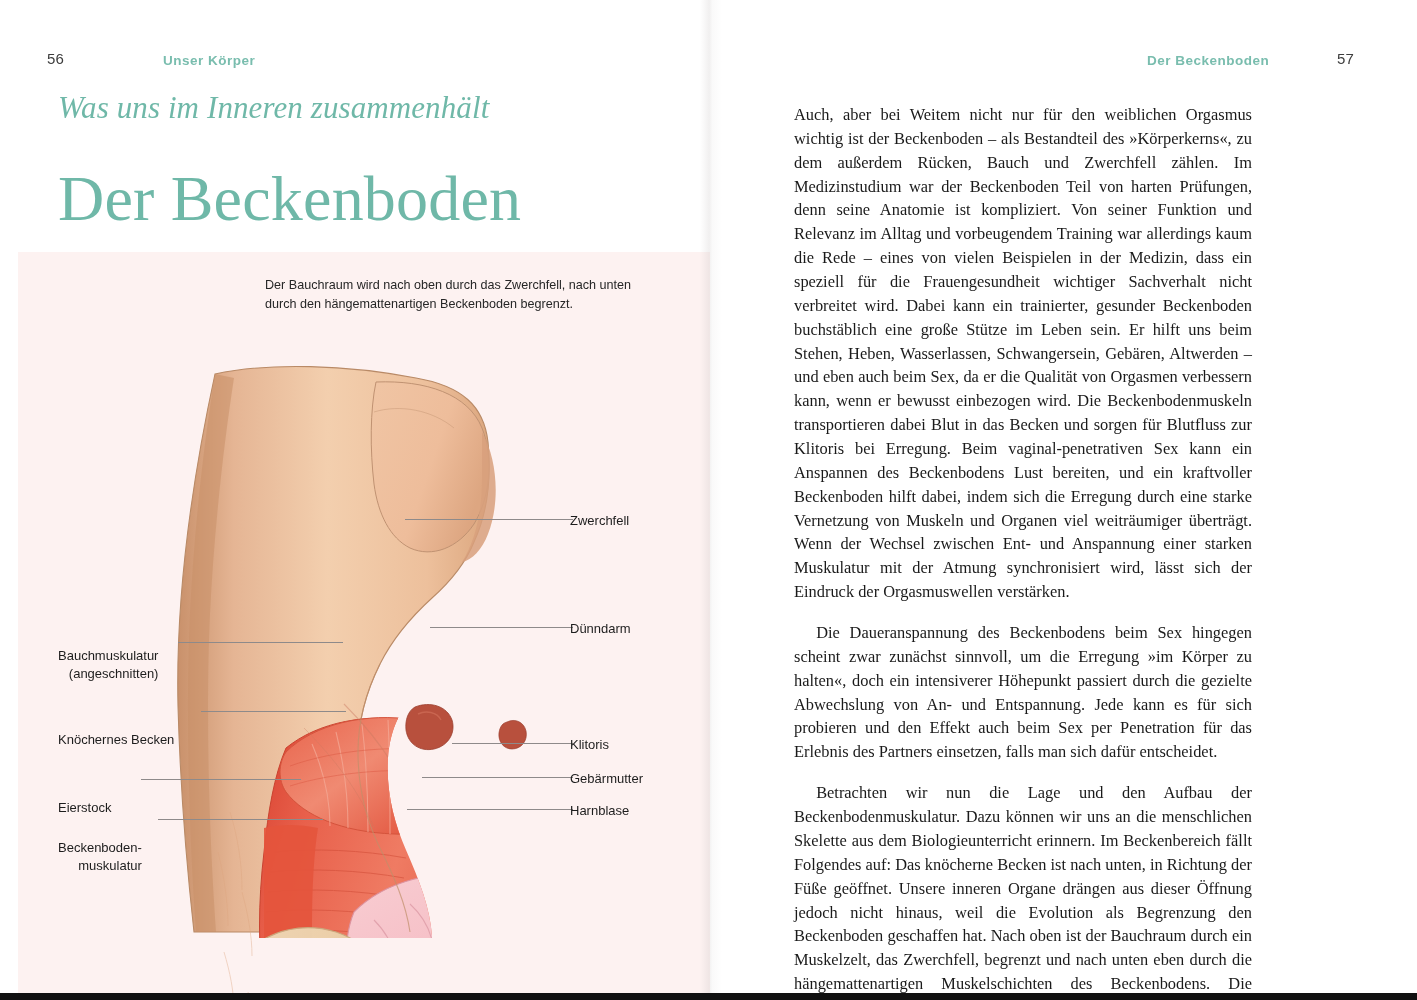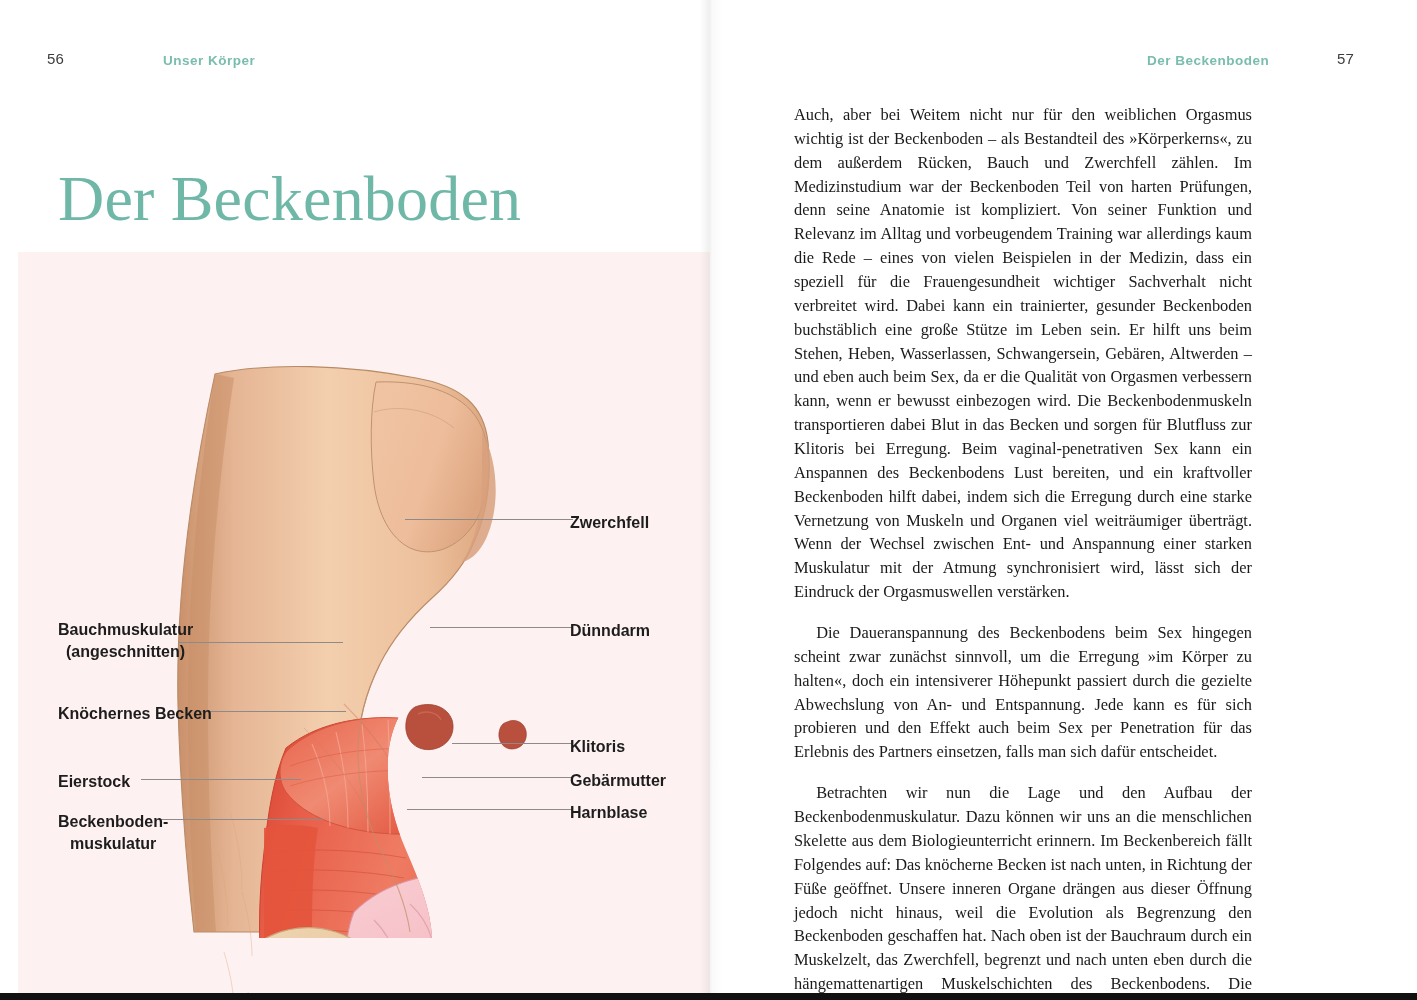--- a/index.html
+++ b/index.html
@@ -113,29 +113,28 @@
     width: 390px;
     font-family: "Liberation Sans", sans-serif;
     font-size: 12.6px;
     line-height: 1.5;
     color: #262626;
   }
   
   .lbl {
     position: absolute;
     font-family: "Liberation Sans", sans-serif;
-    font-size: 16px;
+    font-size: 13px;
     line-height: 1.35;
     color: #1d1d1d;
     white-space: pre-line;
     z-index: 25;
-    font-weight: bold;
   }
   .lbl.right { text-align: left; }
-  .lbl.left  { text-align: center; }
+  .lbl.left  { text-align: right; margin-top: 28px; }
   .leader {
     position: absolute;
     height: 1px;
     background: #8e8a8a;
     z-index: 24;
   }
   
   .art {
     position: absolute;
     left: 0; top: 0;
@@ -166,24 +165,26 @@
 <div class="spread">
 
   <div class="page-left"></div>
   <div class="page-right"></div>
 
   <div class="folio folio-left">56</div>
   <div class="runhead runhead-left">Unser Körper</div>
   <div class="runhead runhead-right">Der Beckenboden</div>
   <div class="folio folio-right">57</div>
 
+  <div class="kicker">Was uns im Inneren zusammenhält</div>
   <h1 class="headline">Der Beckenboden</h1>
 
   <div class="panel">
 
+    <div class="panel-caption">Der Bauchraum wird nach oben durch das Zwerchfell, nach unten durch den hängemattenartigen Beckenboden begrenzt.</div>
 
     <svg class="art" viewBox="0 0 692 741" aria-hidden="true">
       <defs>
         <linearGradient id="skinG" x1="0" y1="0" x2="1" y2="0">
           <stop offset="0%" stop-color="#c9916b"></stop>
           <stop offset="18%" stop-color="#e5b594"></stop>
           <stop offset="48%" stop-color="#f3cfae"></stop>
           <stop offset="80%" stop-color="#edc09c"></stop>
           <stop offset="100%" stop-color="#dca77f"></stop>
         </linearGradient>

